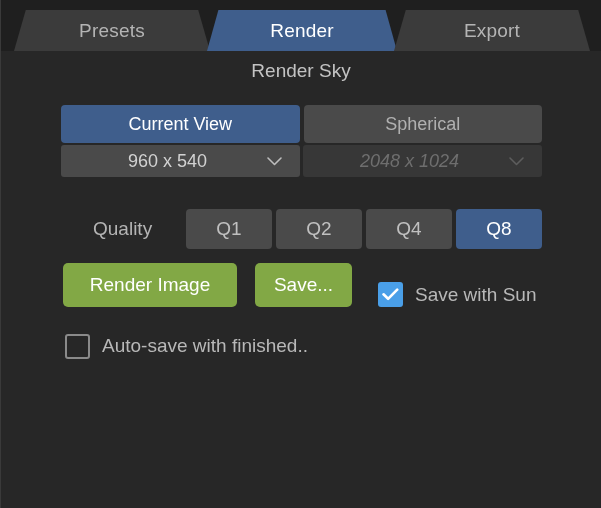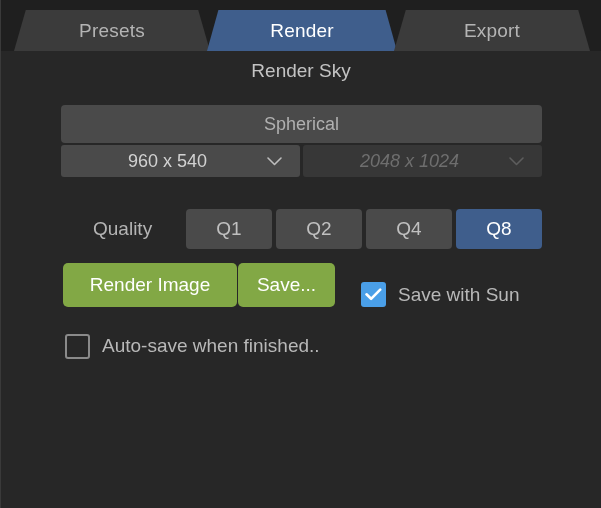--- a/index.html
+++ b/index.html
@@ -209,21 +209,21 @@
     color: #ffffff;
     font-size: 19px;
     font-family: "Liberation Sans", sans-serif;
     cursor: pointer;
     padding: 0 18px;
     display: flex;
     align-items: center;
     justify-content: center;
   }
   #render-image-button { width: 174px; }
-  #save-button { width: 97px; margin-left: 1px; }
+  #save-button { width: 97px; margin-left: 18px; }
 
   .cb-wrap {
     display: flex;
     align-items: center;
     margin-left: 26px;
     cursor: pointer;
     user-select: none;
   }
   .cbox {
     width: 25px;
@@ -290,20 +290,23 @@
       <div class="tab-bg"></div>
       <span class="tab-label">Export</span>
     </div>
   </div>
 
   <div class="panel">
 
     <div class="title">Render Sky</div>
 
     <div class="viewmode-row">
+      <div class="seg sel">
+        <span>Current View</span>
+      </div>
       <div class="seg">
         <span>Spherical</span>
       </div>
     </div>
 
     <div class="dropdown-row">
       <div class="dd">
         <span class="dd-value">960 x 540</span>
         <span class="chev">
           <svg width="15" height="9" viewBox="0 0 15 9">
@@ -348,19 +351,19 @@
             <path d="M1.5 6.3 L6.1 10.8 L15.2 1.7" fill="none" stroke="#ffffff" stroke-width="2.6" stroke-linecap="round" stroke-linejoin="round"></path>
           </svg>
         </span>
         <span class="cb-text">Save with Sun</span>
       </div>
     </div>
 
     <div class="autosave-row">
       <div class="cb-wrap" style="margin-left:0">
         <span class="cbox off"></span>
-        <span class="cb-text">Auto-save when finished..</span>
+        <span class="cb-text">Auto-save with finished..</span>
       </div>
     </div>
 
 
   </div>
 </div>
 
 </body></html>

